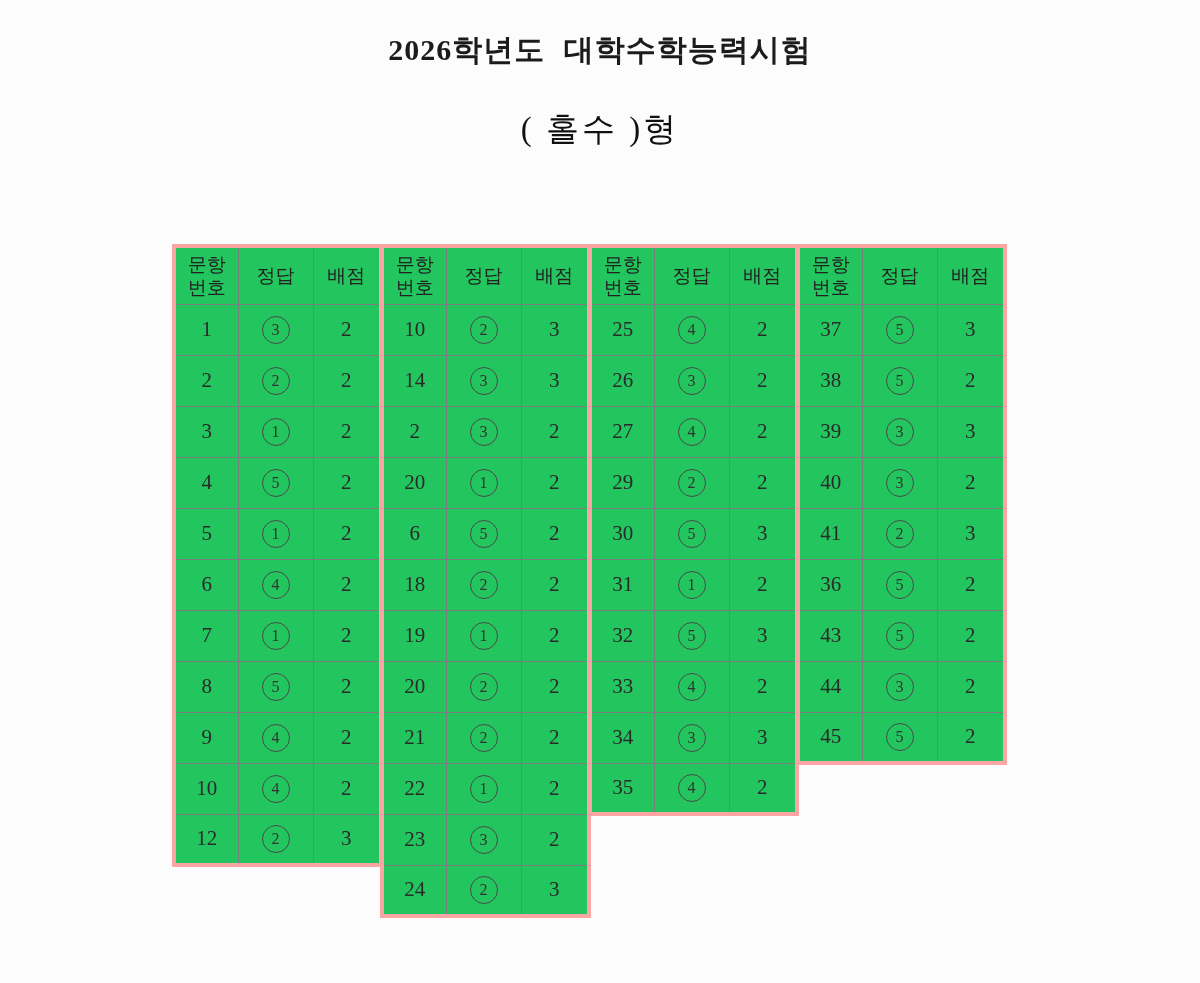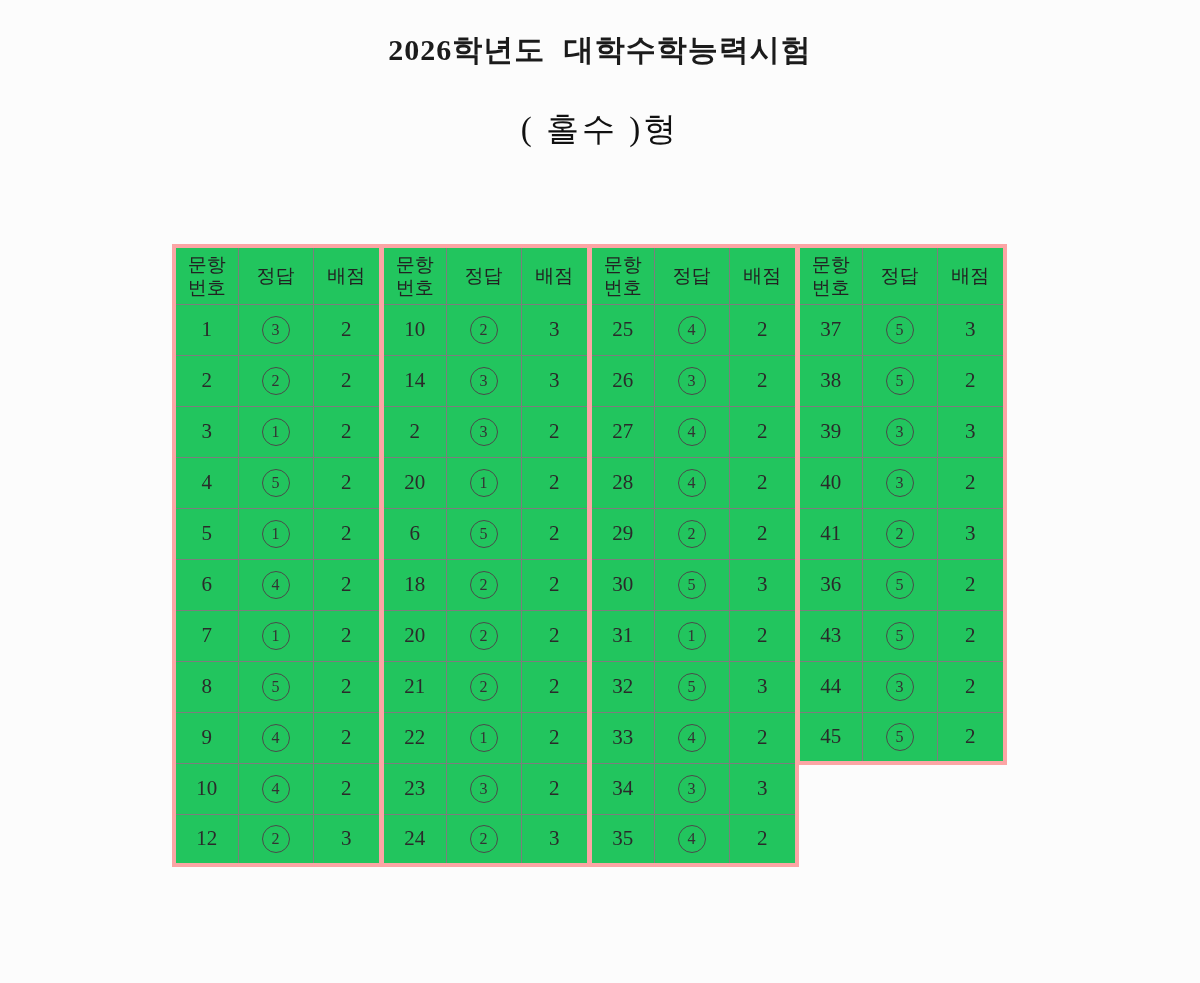--- a/index.html
+++ b/index.html
@@ -192,20 +192,25 @@
             <td class="col-no">6</td>
             <td class="col-answer"><span class="circle">5</span></td>
             <td class="col-points">2</td>
           </tr>
           <tr>
             <td class="col-no">18</td>
             <td class="col-answer"><span class="circle">2</span></td>
             <td class="col-points">2</td>
           </tr>
           <tr>
+            <td class="col-no">19</td>
+            <td class="col-answer"><span class="circle">1</span></td>
+            <td class="col-points">2</td>
+          </tr>
+          <tr>
             <td class="col-no">20</td>
             <td class="col-answer"><span class="circle">2</span></td>
             <td class="col-points">2</td>
           </tr>
           <tr>
             <td class="col-no">21</td>
             <td class="col-answer"><span class="circle">2</span></td>
             <td class="col-points">2</td>
           </tr>
           <tr>
@@ -244,25 +249,20 @@
             <td class="col-no">26</td>
             <td class="col-answer"><span class="circle">3</span></td>
             <td class="col-points">2</td>
           </tr>
           <tr>
             <td class="col-no">27</td>
             <td class="col-answer"><span class="circle">4</span></td>
             <td class="col-points">2</td>
           </tr>
           <tr>
-            <td class="col-no">28</td>
-            <td class="col-answer"><span class="circle">4</span></td>
-            <td class="col-points">2</td>
-          </tr>
-          <tr>
             <td class="col-no">29</td>
             <td class="col-answer"><span class="circle">2</span></td>
             <td class="col-points">2</td>
           </tr>
           <tr>
             <td class="col-no">30</td>
             <td class="col-answer"><span class="circle">5</span></td>
             <td class="col-points">3</td>
           </tr>
           <tr>

